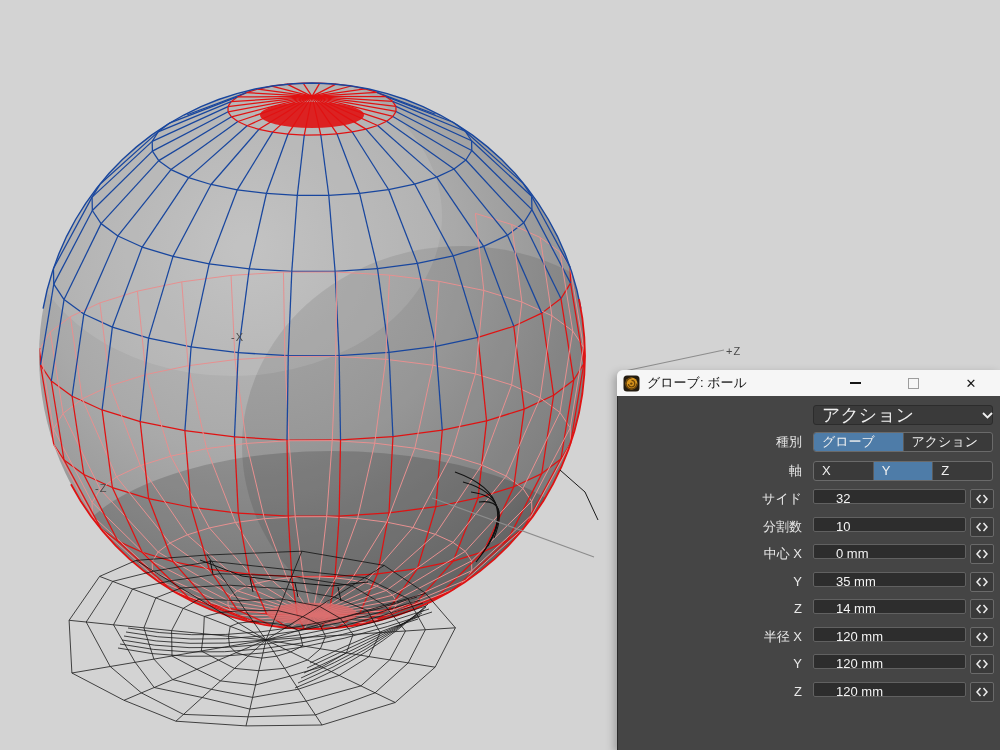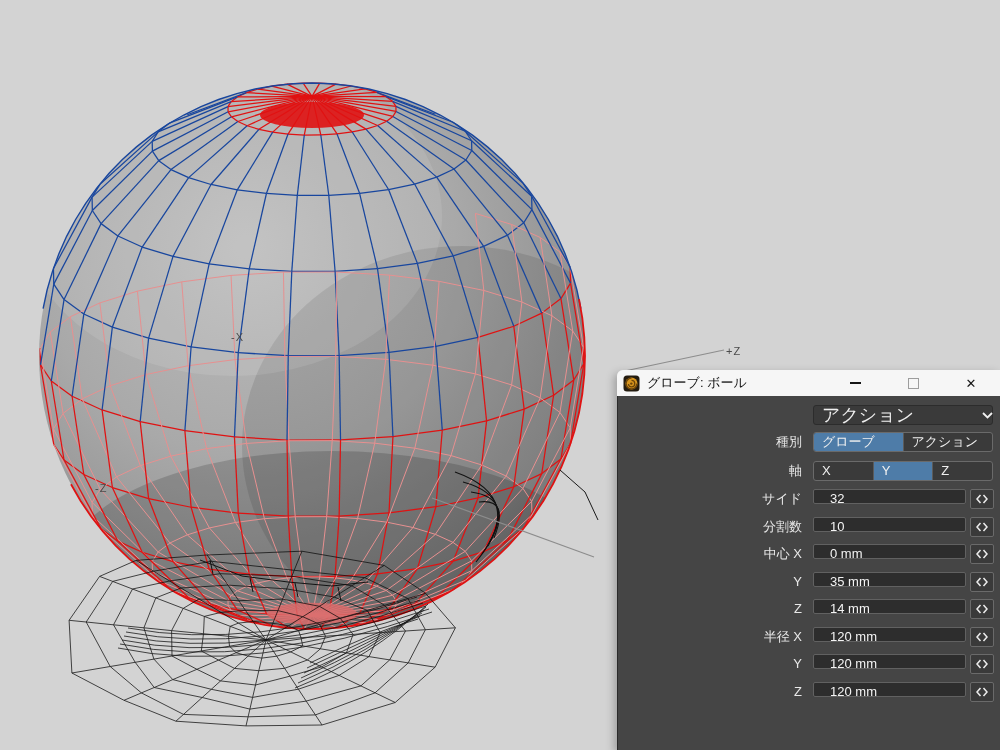--- a/index.html
+++ b/index.html
@@ -29,21 +29,21 @@
        color:#f0f0f0;font-size:18px;line-height:19px;padding-left:8px;box-sizing:border-box;}
   #action-chevron{position:absolute;right:7px;top:7px;}
   .seg{width:180px;display:flex;border:1px solid #6a6a6a;border-radius:3px;box-sizing:border-box;
        background:var(--ctrlbg);overflow:hidden;}
   .seg-opt{flex:1;font-size:13px;color:#f0f0f0;line-height:18px;padding-left:8px;
        border-right:1px solid #5b5b5b;cursor:default;}
   .seg-opt:last-child{border-right:none;}
   .seg-opt.sel{background:var(--accent);}
   .field-input{position:absolute;left:195px;width:153px;height:15px;box-sizing:border-box;
        background:var(--inputbg);border:1px solid var(--inputbd);border-radius:2px;
-       color:#f4f4f4;font-size:13px;line-height:18px;padding-left:16px;}
+       color:#f4f4f4;font-size:13px;line-height:18px;padding-left:22px;}
   .spinner{position:absolute;left:352px;width:24px;height:20px;box-sizing:border-box;
        background:var(--ctrlbg);border:1px solid #6a6a6a;border-radius:2px;
        display:flex;align-items:center;justify-content:center;cursor:default;}
   #uv-btn{position:absolute;left:195px;top:313px;width:178px;height:21px;box-sizing:border-box;
        border:1px solid #6e6e6e;border-radius:2px;background:#4b4b4b;display:flex;}
   #uv-check{width:27px;border-right:1px solid #6e6e6e;background:#474747;}
   #uv-label{flex:1;font-size:13px;color:#9b9b9b;line-height:19px;padding-left:6px;}
 </style>
 </head>
 <body>

